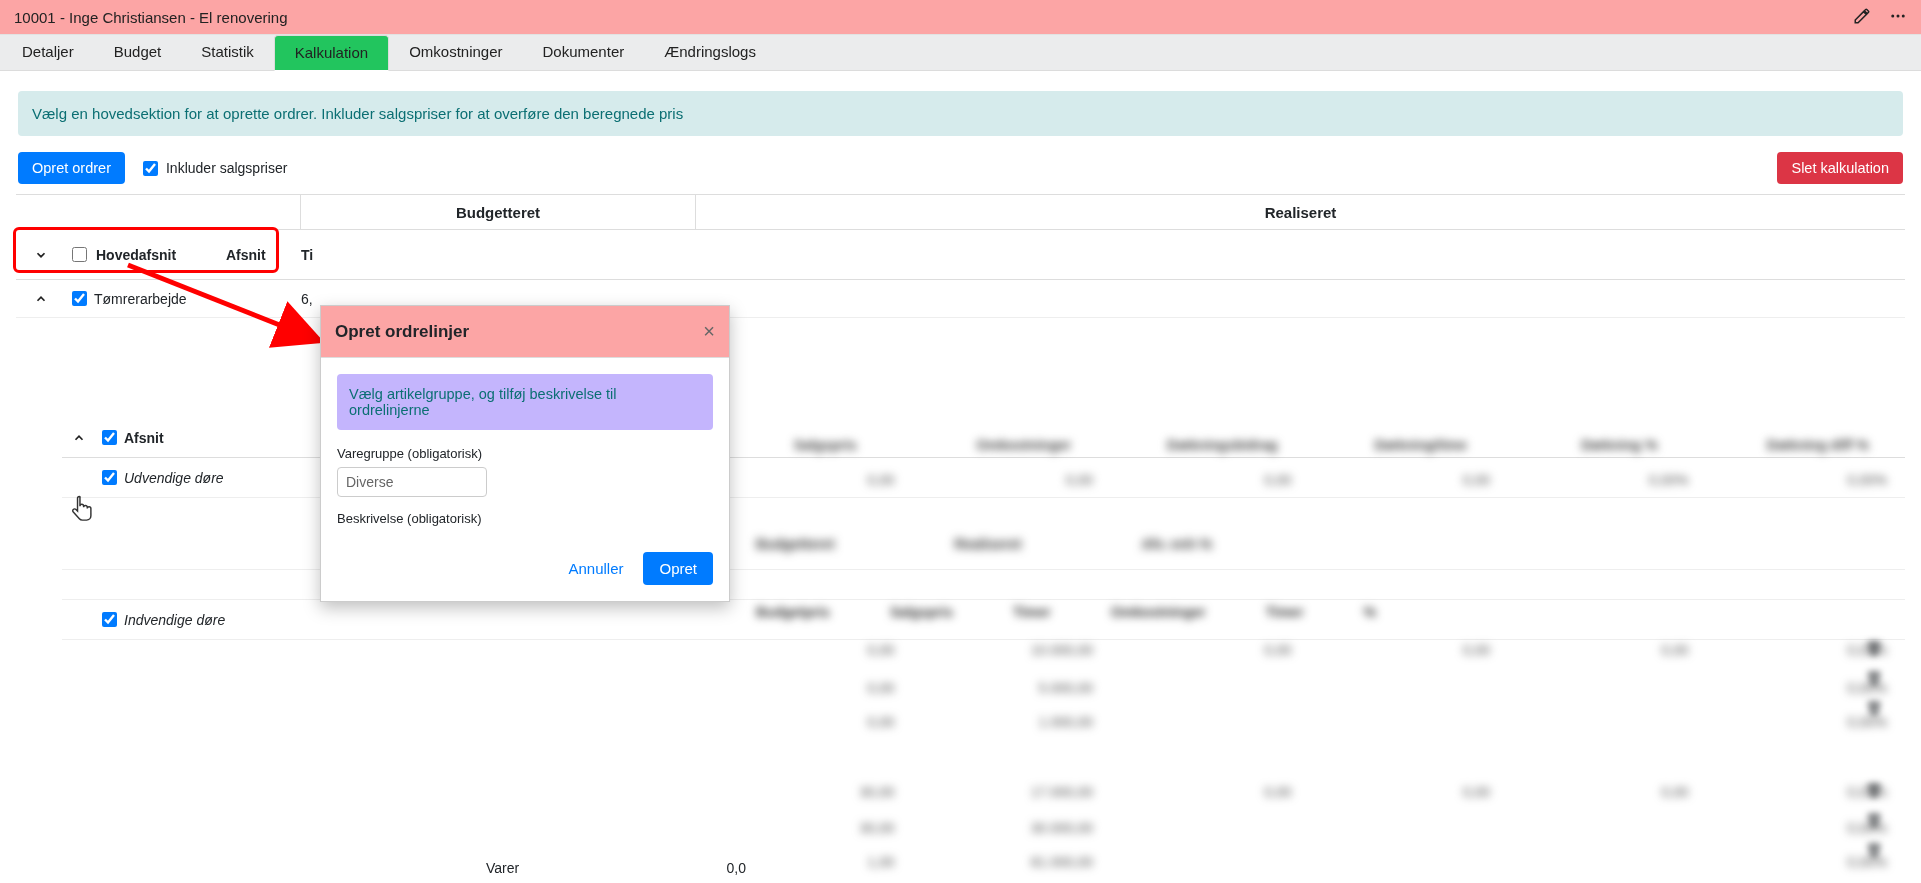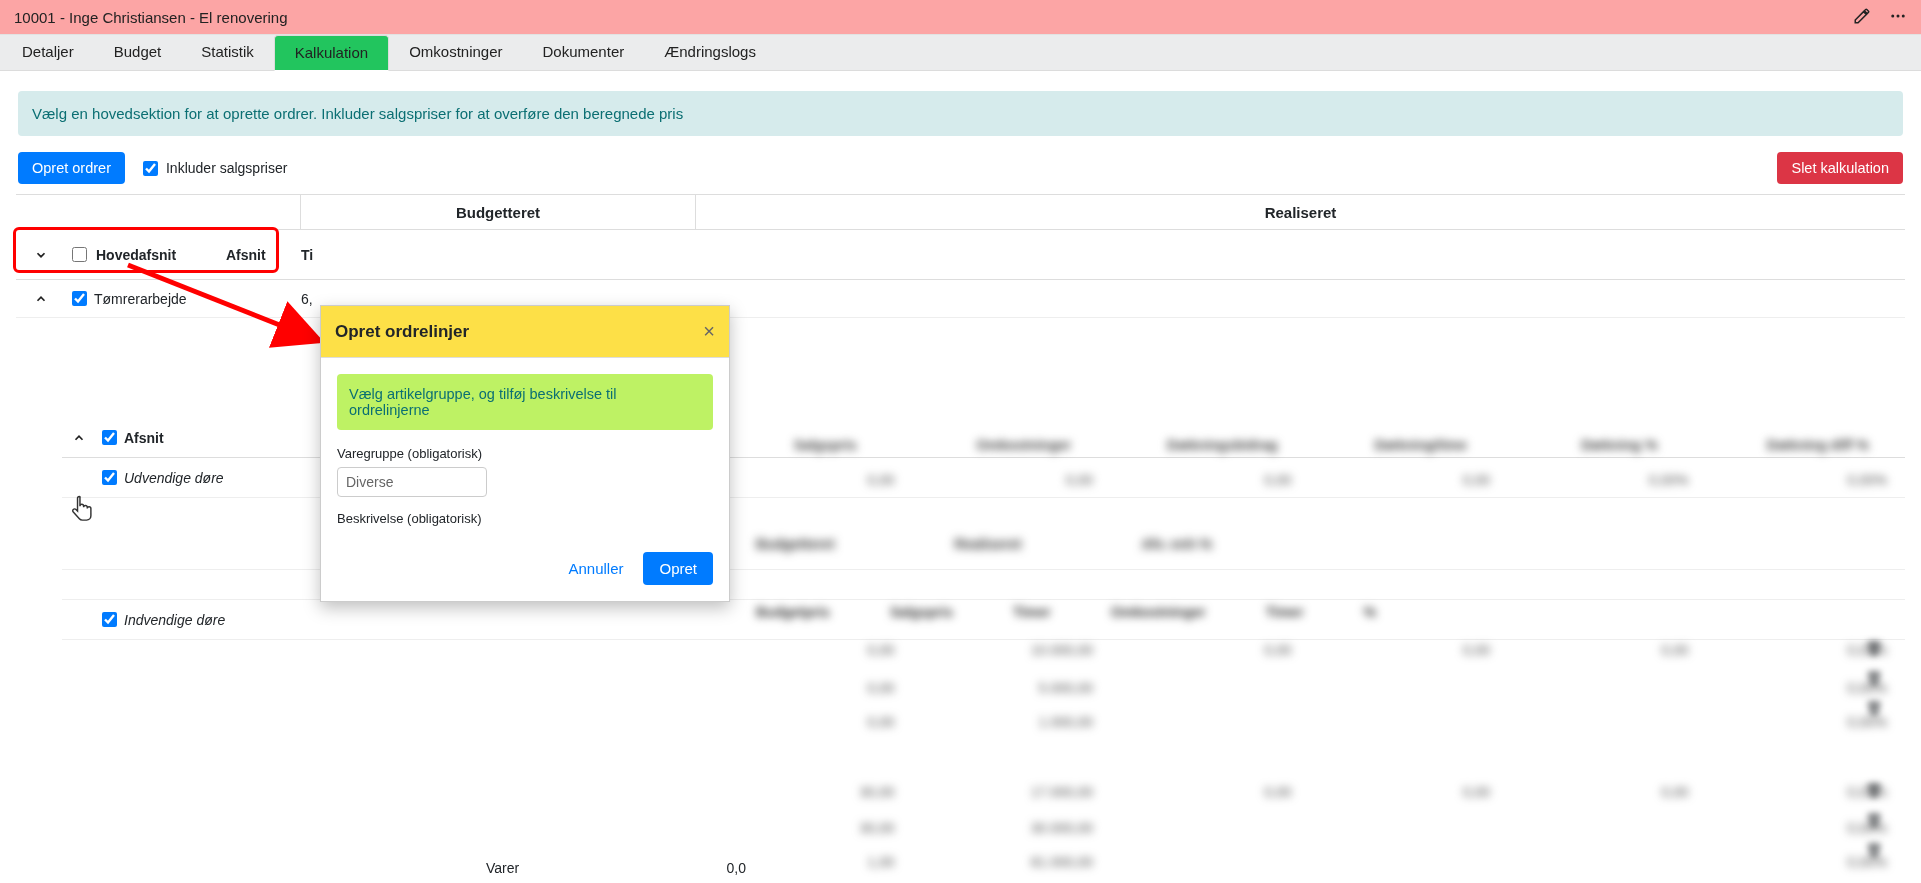--- a/index.html
+++ b/index.html
@@ -79,25 +79,25 @@
   .mid-cols { position:absolute; left:460px; top:655px; width:280px; }
   .mid-row { display:flex; height:38px; align-items:center; border-bottom:1px solid #eee; }
   .mid-row .lbl { width:170px; padding-left:10px; }
   .mid-row .val { flex:1; text-align:right; padding-right:10px; }
 
   
   .arrow-svg { position:absolute; left:120px; top:180px; z-index:4; pointer-events:none; }
 
   
   .modal { position:absolute; left:320px; top:234px; width:410px; background:#fff; border:1px solid #ccc; box-shadow:0 6px 16px rgba(0,0,0,.25); z-index:10; }
-  .modal-head { display:flex; align-items:center; justify-content:space-between; padding:14px 14px; border-bottom:1px solid #ddd; background:#fde047; }
+  .modal-head { display:flex; align-items:center; justify-content:space-between; padding:14px 14px; border-bottom:1px solid #ddd; background:#fca5a5; }
   .modal-head h3 { font-size:17px; font-weight:700; }
   .modal-close { font-size:20px; color:#666; cursor:pointer; }
   .modal-body { padding:16px 16px 6px 16px; }
-  .modal-info { background:#bef264; color:#0b6f73; padding:12px 12px; border-radius:4px; margin-bottom:16px; font-size:14.5px; }
+  .modal-info { background:#c4b5fd; color:#0b6f73; padding:12px 12px; border-radius:4px; margin-bottom:16px; font-size:14.5px; }
   .form-label { font-weight:400; font-size:13px; margin-bottom:6px; display:block; }
   .form-input { width:150px; padding:6px 8px; border:1px solid #ccc; border-radius:4px; color:#666; margin-bottom:14px; font-size:14px; }
   .form-textarea { width:100%; height:90px; padding:8px; border:1px solid #ccc; border-radius:4px; resize:both; font-family:inherit; font-size:14px; color:#444; }
   .spellmark { text-decoration: underline wavy #d23; text-decoration-skip-ink:none; }
   .modal-footer { display:flex; justify-content:flex-end; gap:20px; align-items:center; padding:14px 16px 16px 16px; }
   .link-cancel { color:#007bff; cursor:pointer; font-size:15px; }
   .btn-create { background:#007bff; color:#fff; border:none; border-radius:4px; padding:8px 16px; font-size:15px; cursor:pointer; }
 
   .row-icons { position:absolute; right:22px; display:flex; flex-direction:column; gap:14px; filter:blur(3px); pointer-events:none; }
 </style>

